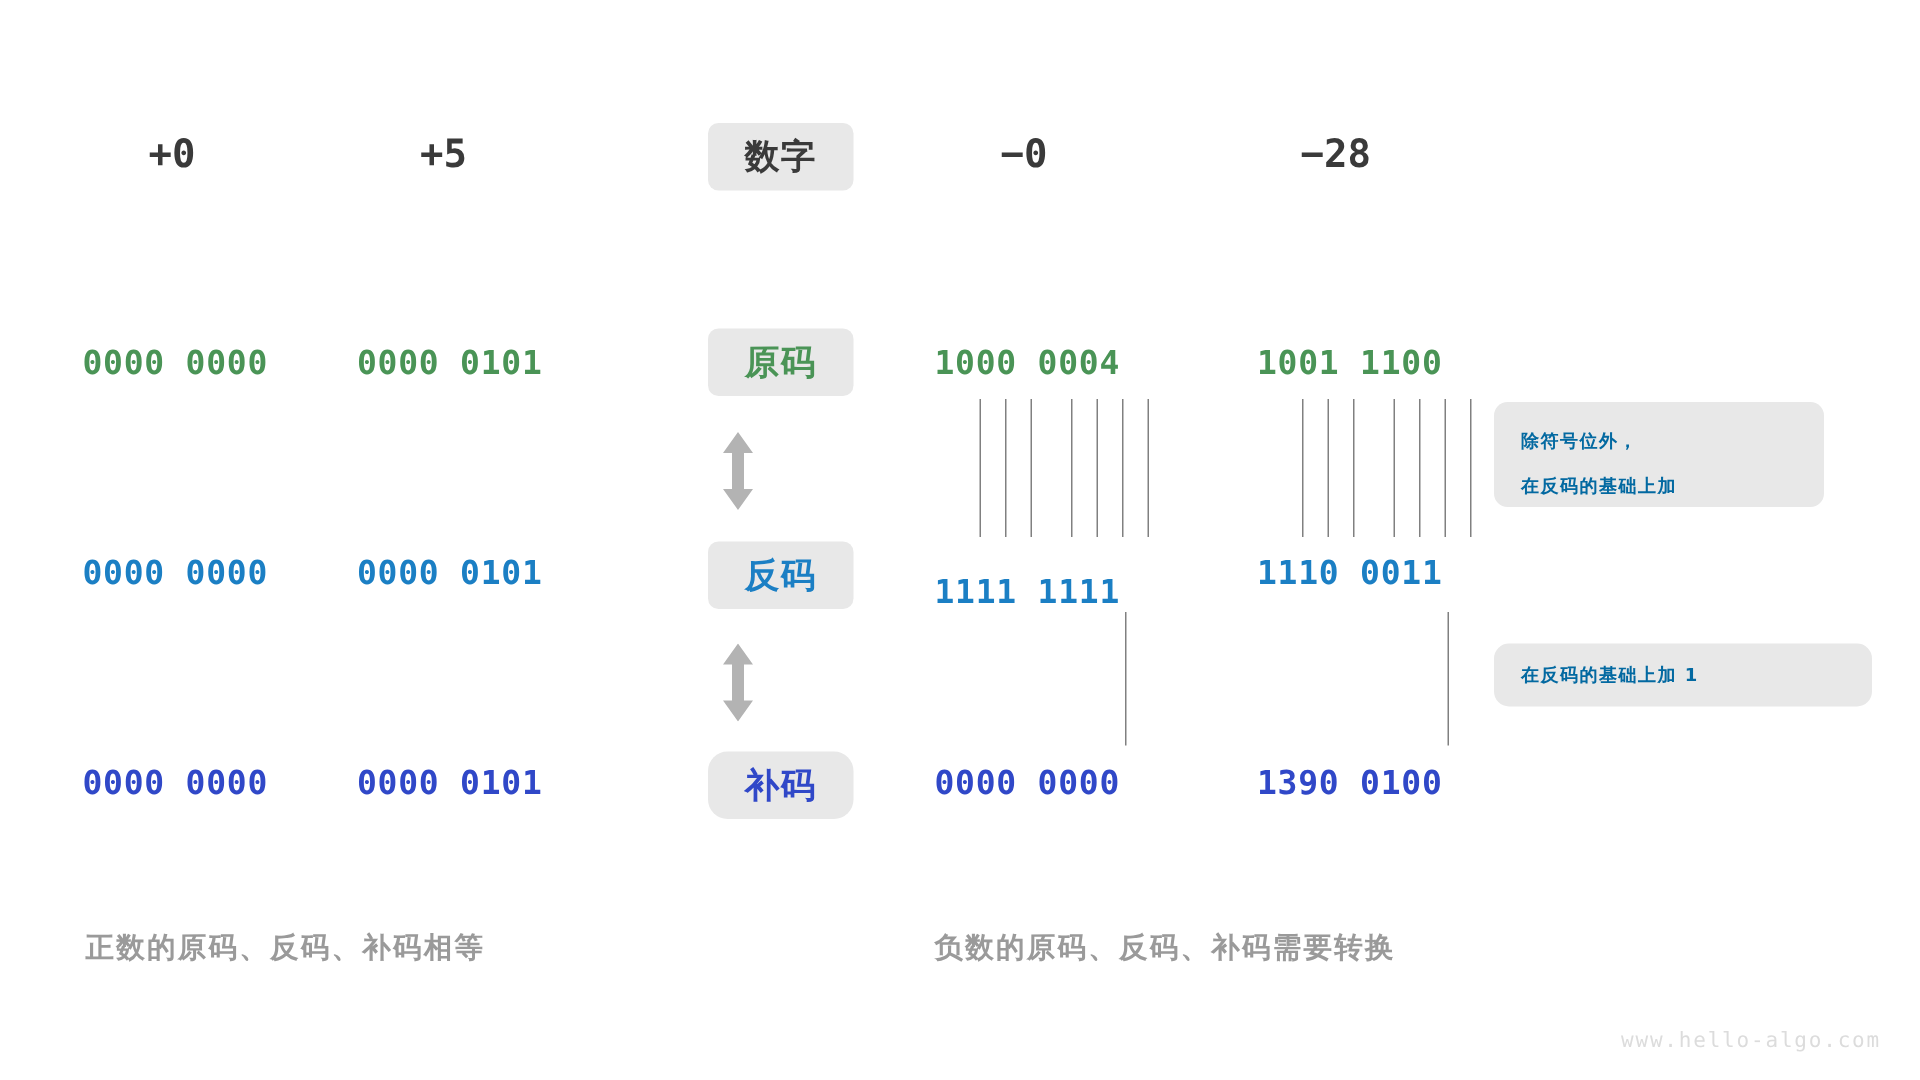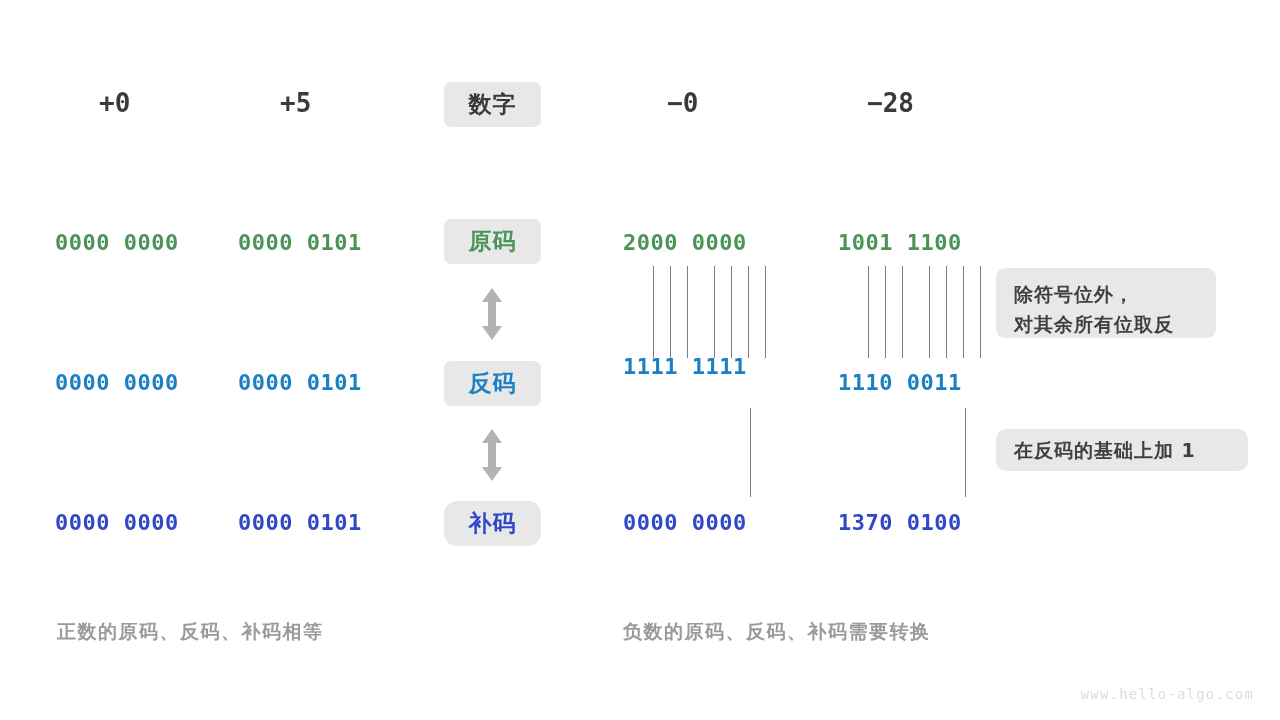--- a/index.html
+++ b/index.html
@@ -51,33 +51,34 @@
   .badge {
     position: absolute;
     background: #e8e8e8;
     border-radius: 7px;
     display: flex;
     align-items: center;
     justify-content: center;
     font-size: 23px;
     font-weight: bold;
     letter-spacing: 1px;
+    margin-left: 28px;
   }
   .badge.b-dark   { color: #3a3a3a; }
   .badge.b-green  { color: #4a9456; text-align: right; }
   .badge.b-blue   { color: #1b7fc4; }
   .badge.b-indigo { color: #3048c8; border-radius: 13px; }
 
   
   .note {
     position: absolute;
     background: #e8e8e8;
     border-radius: 9px;
-    color: #404040;
-    font-size: 19px;
+    color: #0369a1;
+    font-size: 12px;
     font-weight: bold;
     line-height: 30px;
     padding: 11px 18px;
     box-sizing: border-box;
     letter-spacing: 1px;
   }
   .note .ln { display: block; white-space: nowrap; }
 
   
   .caption {
@@ -126,43 +127,43 @@
   <div class="cell num" style="left:667px; top:88px;">−0</div>
 
   <div class="cell num" style="left:867px; top:88px;text-align:center;">−28</div>
 
   <div class="badge b-dark" style="left:444px; top:82px; width:97px; height:45px;">数字</div>
 
   <div class="cell bits c-green" style="left:55px;  top:230px;">0000 0000</div>
 
   <div class="cell bits c-green" style="left:238px; top:230px;">0000 0101</div>
 
-  <div class="cell bits c-green" style="left:623px; top:230px;">2000 0000</div>
+  <div class="cell bits c-green" style="left:623px; top:230px;">1000 0004</div>
 
   <div class="cell bits c-green" style="left:838px; top:230px;">1001 1100</div>
 
   <div class="badge b-green" style="left:444px; top:219px; width:97px; height:45px;">原码</div>
 
   <div class="cell bits c-blue" style="left:55px;  top:370px;">0000 0000</div>
 
   <div class="cell bits c-blue" style="left:238px; top:370px;">0000 0101</div>
 
-  <div class="cell bits c-blue" style="left:623px; top:354px;">1111 1111</div>
+  <div class="cell bits c-blue" style="left:623px; top:383px;">1111 1111</div>
 
   <div class="cell bits c-blue" style="left:838px; top:370px;">1110 0011</div>
 
   <div class="badge b-blue" style="left:444px; top:361px; width:97px; height:45px;">反码</div>
 
   <div class="cell bits c-indigo" style="left:55px;  top:510px;">0000 0000</div>
 
   <div class="cell bits c-indigo" style="left:238px; top:510px;">0000 0101</div>
 
   <div class="cell bits c-indigo" style="left:623px; top:510px;">0000 0000</div>
 
-  <div class="cell bits c-indigo" style="left:838px; top:510px;">1370 0100</div>
+  <div class="cell bits c-indigo" style="left:838px; top:510px;">1390 0100</div>
 
   <div class="badge b-indigo" style="left:444px; top:501px; width:97px; height:45px;">补码</div>
 
   <div class="vline" style="left:653px; top:266px; height:92px;"></div>
   <div class="vline" style="left:670px; top:266px; height:92px;"></div>
   <div class="vline" style="left:687px; top:266px; height:92px;"></div>
   <div class="vline" style="left:714px; top:266px; height:92px;"></div>
   <div class="vline" style="left:731px; top:266px; height:92px;"></div>
   <div class="vline" style="left:748px; top:266px; height:92px;"></div>
   <div class="vline" style="left:765px; top:266px; height:92px;"></div>
@@ -181,21 +182,21 @@
   <svg class="dbl-arrow" style="left:479px; top:288px;" viewBox="0 0 26 52">
     <path d="M13 0 L23 14 L17 14 L17 38 L23 38 L13 52 L3 38 L9 38 L9 14 L3 14 Z" fill="#b3b3b3"></path>
   </svg>
 
   <svg class="dbl-arrow" style="left:479px; top:429px;" viewBox="0 0 26 52">
     <path d="M13 0 L23 14 L17 14 L17 38 L23 38 L13 52 L3 38 L9 38 L9 14 L3 14 Z" fill="#b3b3b3"></path>
   </svg>
 
   <div class="note" style="left:996px; top:268px; width:220px; height:70px;">
     <span class="ln">除符号位外，</span>
-    <span class="ln">对其余所有位取反</span>
+    <span class="ln">在反码的基础上加</span>
   </div>
 
   <div class="note" style="left:996px; top:429px; width:252px; height:42px; line-height:20px;border-radius:10px;">
     <span class="ln">在反码的基础上加 1</span>
   </div>
 
   <div class="caption" style="left:623px; top:619px;">负数的原码、反码、补码需要转换</div>
 
   <div class="caption" style="left:57px; top:619px;">正数的原码、反码、补码相等</div>
 

